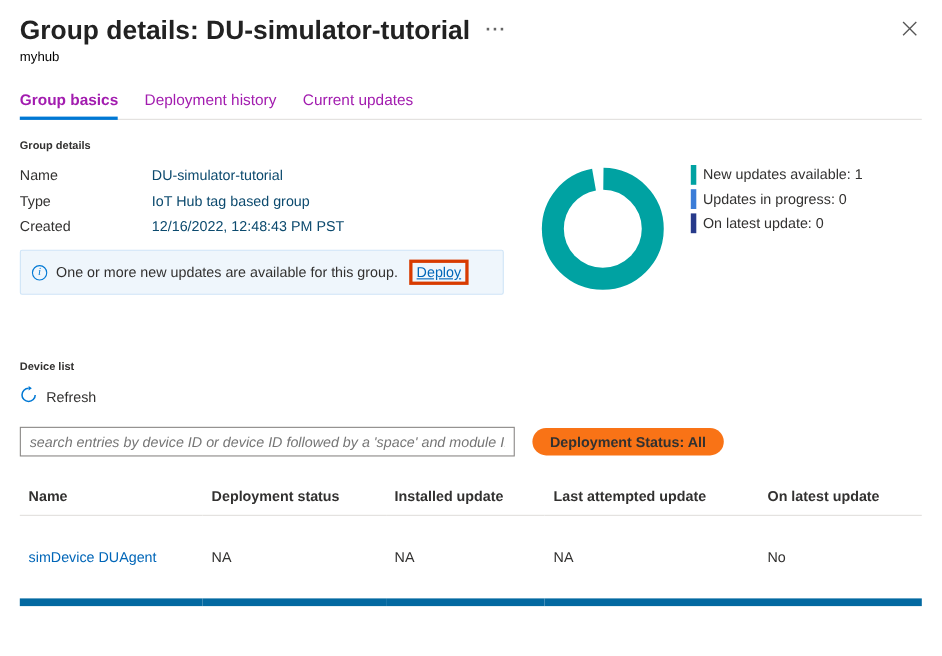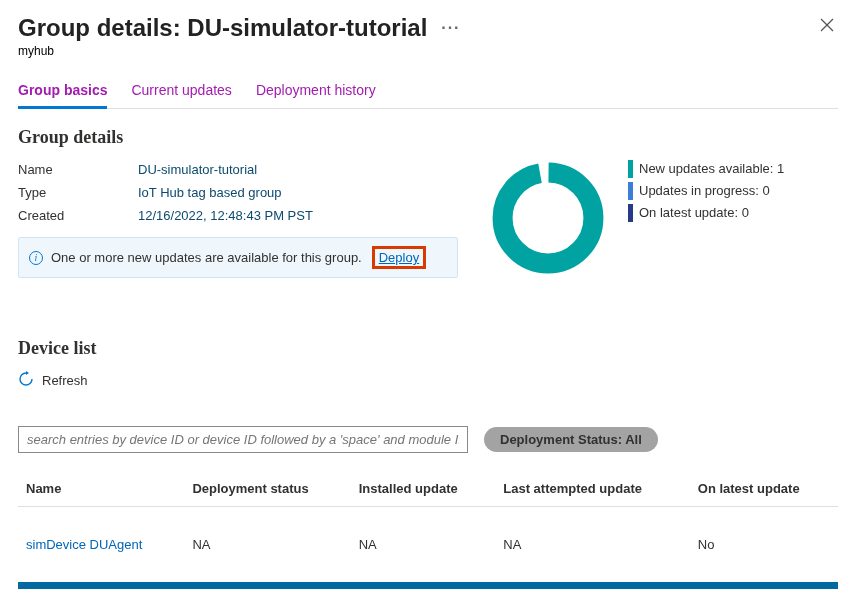--- a/index.html
+++ b/index.html
@@ -8,21 +8,21 @@
       font-size: 13px;
       color: #323130;
       background: #fff;
       width: 856px;
       height: 596px;
       overflow: hidden;
       padding: 14px 18px;
     }
     .header-row {
       display: flex;
-      align-items: flex-start;
+      align-items: flex-end;
       justify-content: space-between;
     }
     .title {
       font-size: 24px;
       font-weight: 600;
       color: #222;
       display: flex;
       align-items: center;
       gap: 14px;
     }
@@ -61,24 +61,23 @@
     }
     .tab.active::after {
       content: "";
       position: absolute;
       left: 0; right: 0; bottom: -1px;
       height: 3px;
       background: #0078d4;
     }
     .section-heading {
       font-weight: 600;
-      font-size: 18px;
+      font-size: 10px;
       margin-top: 18px;
       margin-bottom: 10px;
-      font-family: Liberation Serif, serif;
     }
     .details-area {
       display: flex;
       gap: 30px;
     }
     .details-left { flex: 0 0 440px; }
     .kv-row {
       display: flex;
       padding: 4px 0;
       font-size: 13px;
@@ -142,41 +141,41 @@
       display: inline-block;
     }
     .refresh-btn {
       display: flex;
       align-items: center;
       gap: 8px;
       font-size: 13px;
       color: #323130;
       cursor: pointer;
       margin-top: 8px;
-      margin-bottom: 34px;
+      margin-bottom: 16px;
       padding: 2px 0;
     }
     .refresh-icon { color: #0078d4; }
     .filter-row {
       display: flex;
       gap: 16px;
       align-items: center;
       margin-bottom: 18px;
     }
     .search-input {
       flex: 0 0 450px;
       border: 1px solid #8a8886;
       padding: 5px 8px;
       font-size: 13px;
       font-style: italic;
       color: #666;
       outline: none;
     }
     .status-pill {
-      background: #a3a3a3;
+      background: #f97316;
       border-radius: 14px;
       padding: 5px 16px;
       font-size: 13px;
       font-weight: 600;
       color: #323130;
       cursor: pointer;
     }
     table {
       width: 100%;
       border-collapse: collapse;
@@ -206,22 +205,22 @@
     <svg width="14" height="14" viewBox="0 0 14 14">
         <line x1="1" y1="1" x2="13" y2="13" stroke="#555" stroke-width="1.2"></line>
         <line x1="13" y1="1" x2="1" y2="13" stroke="#555" stroke-width="1.2"></line>
       </svg>
   </span>
 </div>
 <div class="subtitle">myhub</div>
 
 <div class="tabs">
   <div class="tab active">Group basics</div>
+  <div class="tab">Deployment history</div>
   <div class="tab">Current updates</div>
-  <div class="tab">Deployment history</div>
 </div>
 
 <div class="section-heading">Group details</div>
 
 <div class="details-area">
   <div class="details-left">
     <div class="kv-row">
       <div class="kv-key">Name</div>
       <div class="kv-val">DU-simulator-tutorial</div>
     </div>

